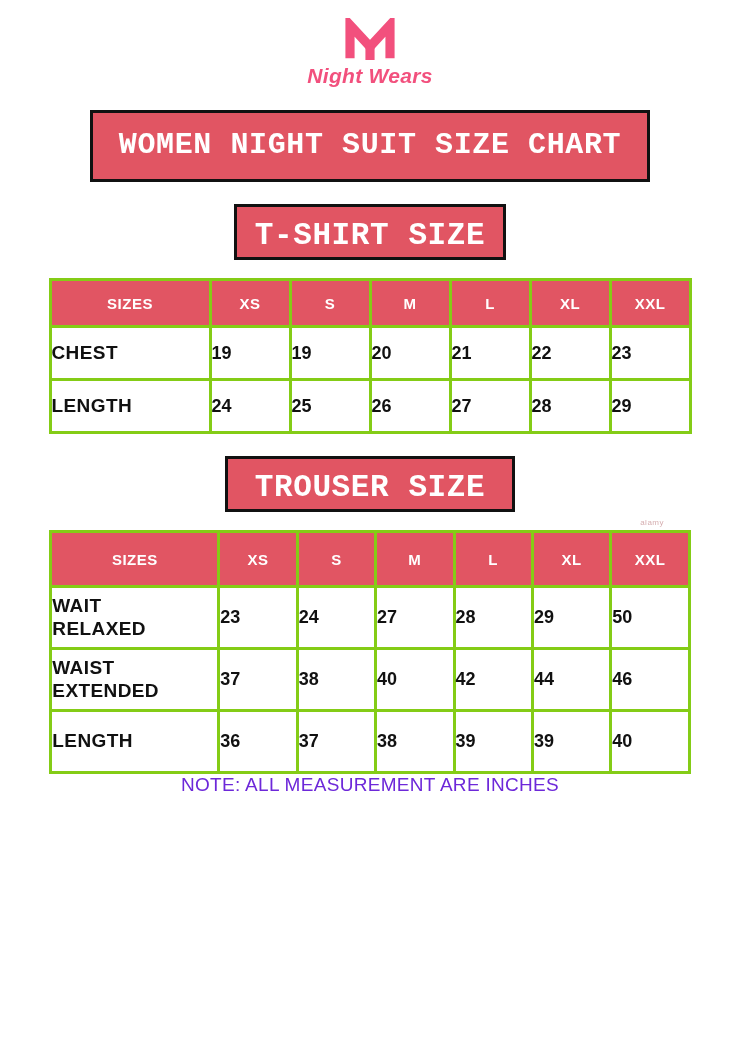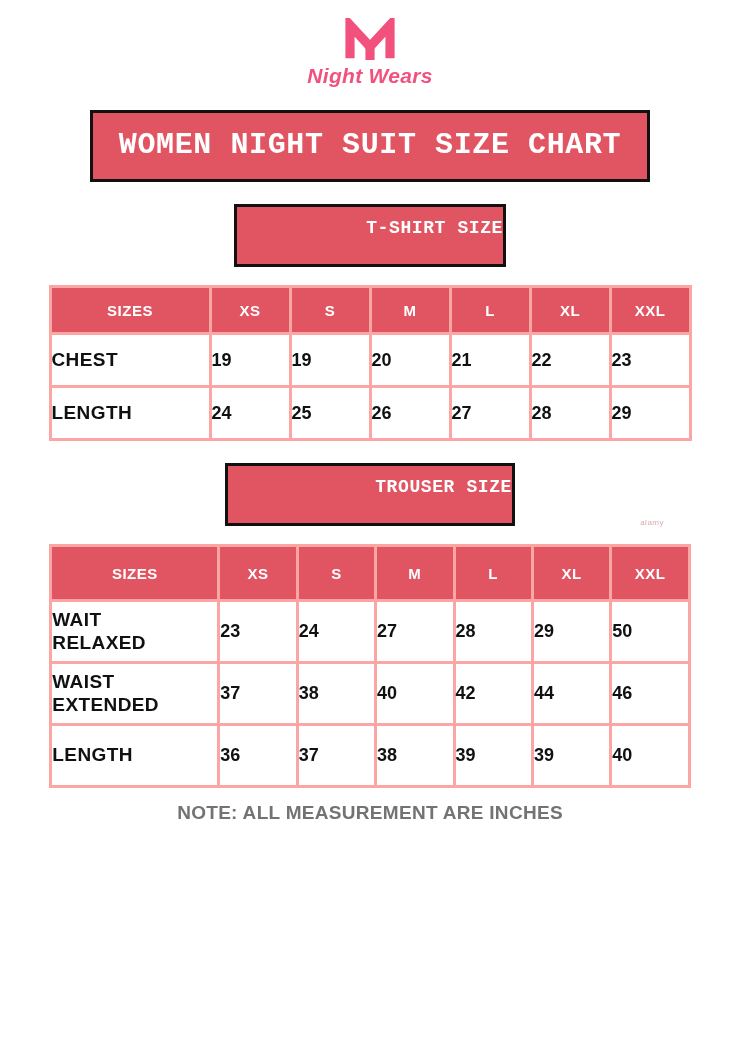--- a/index.html
+++ b/index.html
@@ -54,41 +54,40 @@
   }
   .banner-main {
     width: 560px;
     margin: 22px auto 0 auto;
     padding: 15px 0 17px 0;
     font-size: 30px;
   }
   .banner-sub {
     width: 272px;
     margin: 22px auto 0 auto;
-    padding: 11px 0 26px 0;
-    font-size: 18px;
-    text-align: right;
+    padding: 11px 0 4px 0;
+    font-size: 31px;
   }
   .banner-sub.wide {
     width: 290px;
   }
 
   
   table {
     border-collapse: collapse;
     table-layout: fixed;
     margin: 0 auto;
     background: #ffffff;
   }
   table.size-table {
     width: 560px;
     margin-top: 18px;
   }
   table td, table th {
-    border: 3px solid #fca5a5;
+    border: 3px solid #84cc16;
     font-weight: bold;
     color: #111111;
     padding: 0;
   }
   thead th {
     background: #e15563;
     color: #ffffff;
     height: 44px;
     font-size: 15px;
     letter-spacing: .5px;
@@ -115,26 +114,25 @@
 
   
   .trouser col.c-label { width: 168px; }
   .trouser col.c-size  { width: 78.4px; }
 
   .trouser tbody td { height: 59px; }
   .trouser thead th { height: 52px; }
 
   
   .note {
-    margin-top: 14px;
     text-align: center;
     font-size: 19px;
-    font-weight: bold;
+    font-weight: normal;
     letter-spacing: .3px;
-    color: #737373;
+    color: #6d28d9;
   }
 
   .watermark {
     position: absolute;
     right: 76px;
     top: 518px;
     font-size: 8px;
     color: #d6aeb0;
     letter-spacing: .5px;
   }

